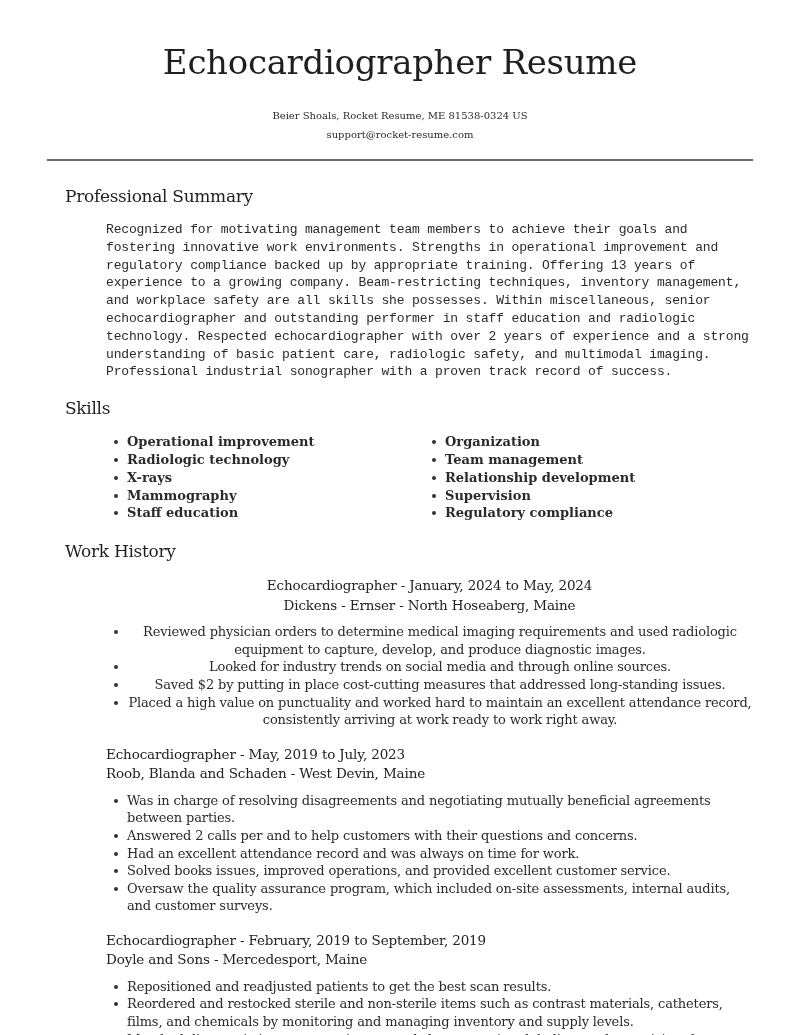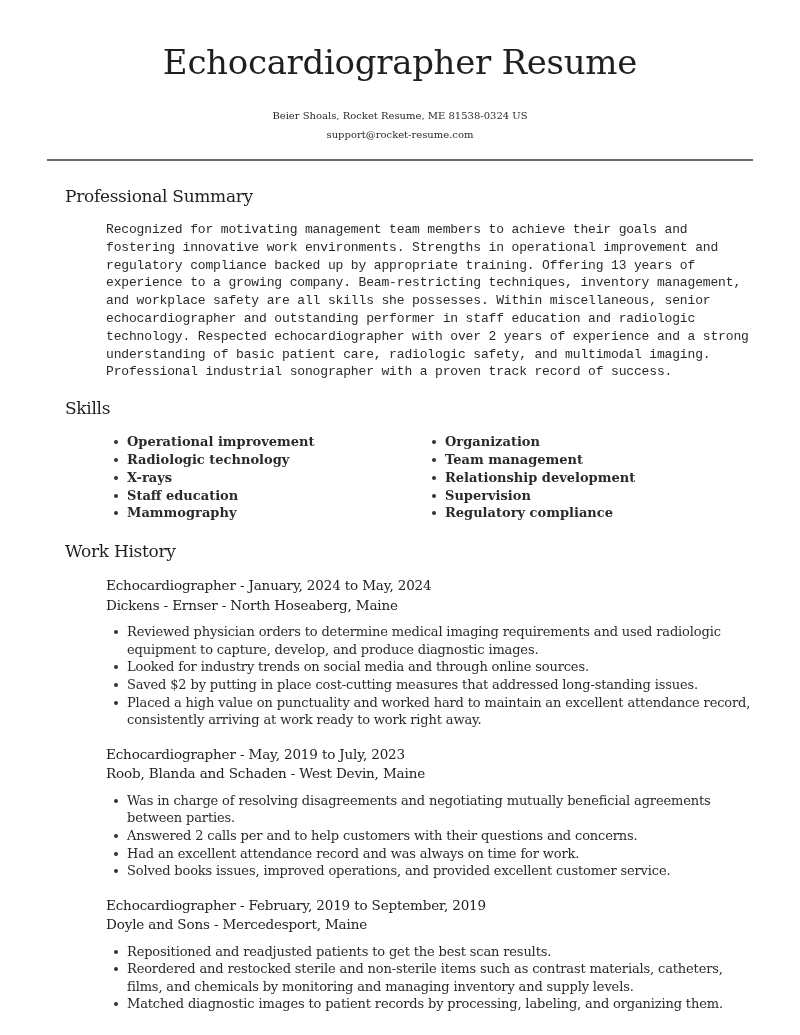--- a/index.html
+++ b/index.html
@@ -35,21 +35,21 @@
     background: #333; border-radius: 50%;
   }
   .skills .col1 { width: 297px; }
   .work-title { margin-top: 12px; }
   .job { margin-left: 106px; margin-right: 47px; }
   .job-line { font-size: 13.5px; line-height: 19.5px; color: #222; letter-spacing: -0.15px; }
   .job ul {
     margin: 8px 0 0 0; padding-left: 21px; list-style: none;
     font-size: 13px; line-height: 17.6px; color: #2a2a2a; letter-spacing: -0.15px;
   }
-  .job1 { margin-top: 6px; }
+  .job1 { margin-top: 6px; text-align: center; }
   .job2, .job3 { margin-top: 16px; }
 </style>
 </head>
 <body>
 
 <div class="page">
   <div class="header">
     <h1 class="title">Echocardiographer Resume</h1>
     <div class="contact">
       <div>Beier Shoals, Rocket Resume, ME 81538-0324 US</div>
@@ -60,22 +60,22 @@
 
   <h2 class="section-title summary-title">Professional Summary</h2>
   <p class="summary">Recognized for motivating management team members to achieve their goals and fostering innovative work environments. Strengths in operational improvement and regulatory compliance backed up by appropriate training. Offering 13 years of experience to a growing company. Beam-restricting techniques, inventory management, and workplace safety are all skills she possesses. Within miscellaneous, senior echocardiographer and outstanding performer in staff education and radiologic technology. Respected echocardiographer with over 2 years of experience and a strong understanding of basic patient care, radiologic safety, and multimodal imaging. Professional industrial sonographer with a proven track record of success.</p>
 
   <h2 class="section-title skills-title">Skills</h2>
   <div class="skills">
     <ul class="col1">
       <li>Operational improvement</li>
       <li>Radiologic technology</li>
       <li>X-rays</li>
+      <li>Mammography</li>
       <li>Staff education</li>
-      <li>Mammography</li>
     </ul>
     <ul class="col2">
       <li>Organization</li>
       <li>Team management</li>
       <li>Relationship development</li>
       <li>Supervision</li>
       <li>Regulatory compliance</li>
     </ul>
   </div>
 
@@ -93,20 +93,21 @@
   </div>
 
   <div class="job job2">
     <div class="job-line">Echocardiographer - May, 2019 to July, 2023</div>
     <div class="job-line">Roob, Blanda and Schaden - West Devin, Maine</div>
     <ul>
       <li>Was in charge of resolving disagreements and negotiating mutually beneficial agreements between parties.</li>
       <li>Answered 2 calls per and to help customers with their questions and concerns.</li>
       <li>Had an excellent attendance record and was always on time for work.</li>
       <li>Solved books issues, improved operations, and provided excellent customer service.</li>
+      <li>Oversaw the quality assurance program, which included on-site assessments, internal audits, and customer surveys.</li>
     </ul>
   </div>
 
   <div class="job job3">
     <div class="job-line">Echocardiographer - February, 2019 to September, 2019</div>
     <div class="job-line">Doyle and Sons - Mercedesport, Maine</div>
     <ul>
       <li>Repositioned and readjusted patients to get the best scan results.</li>
       <li>Reordered and restocked sterile and non-sterile items such as contrast materials, catheters, films, and chemicals by monitoring and managing inventory and supply levels.</li>
       <li>Matched diagnostic images to patient records by processing, labeling, and organizing them.</li>

